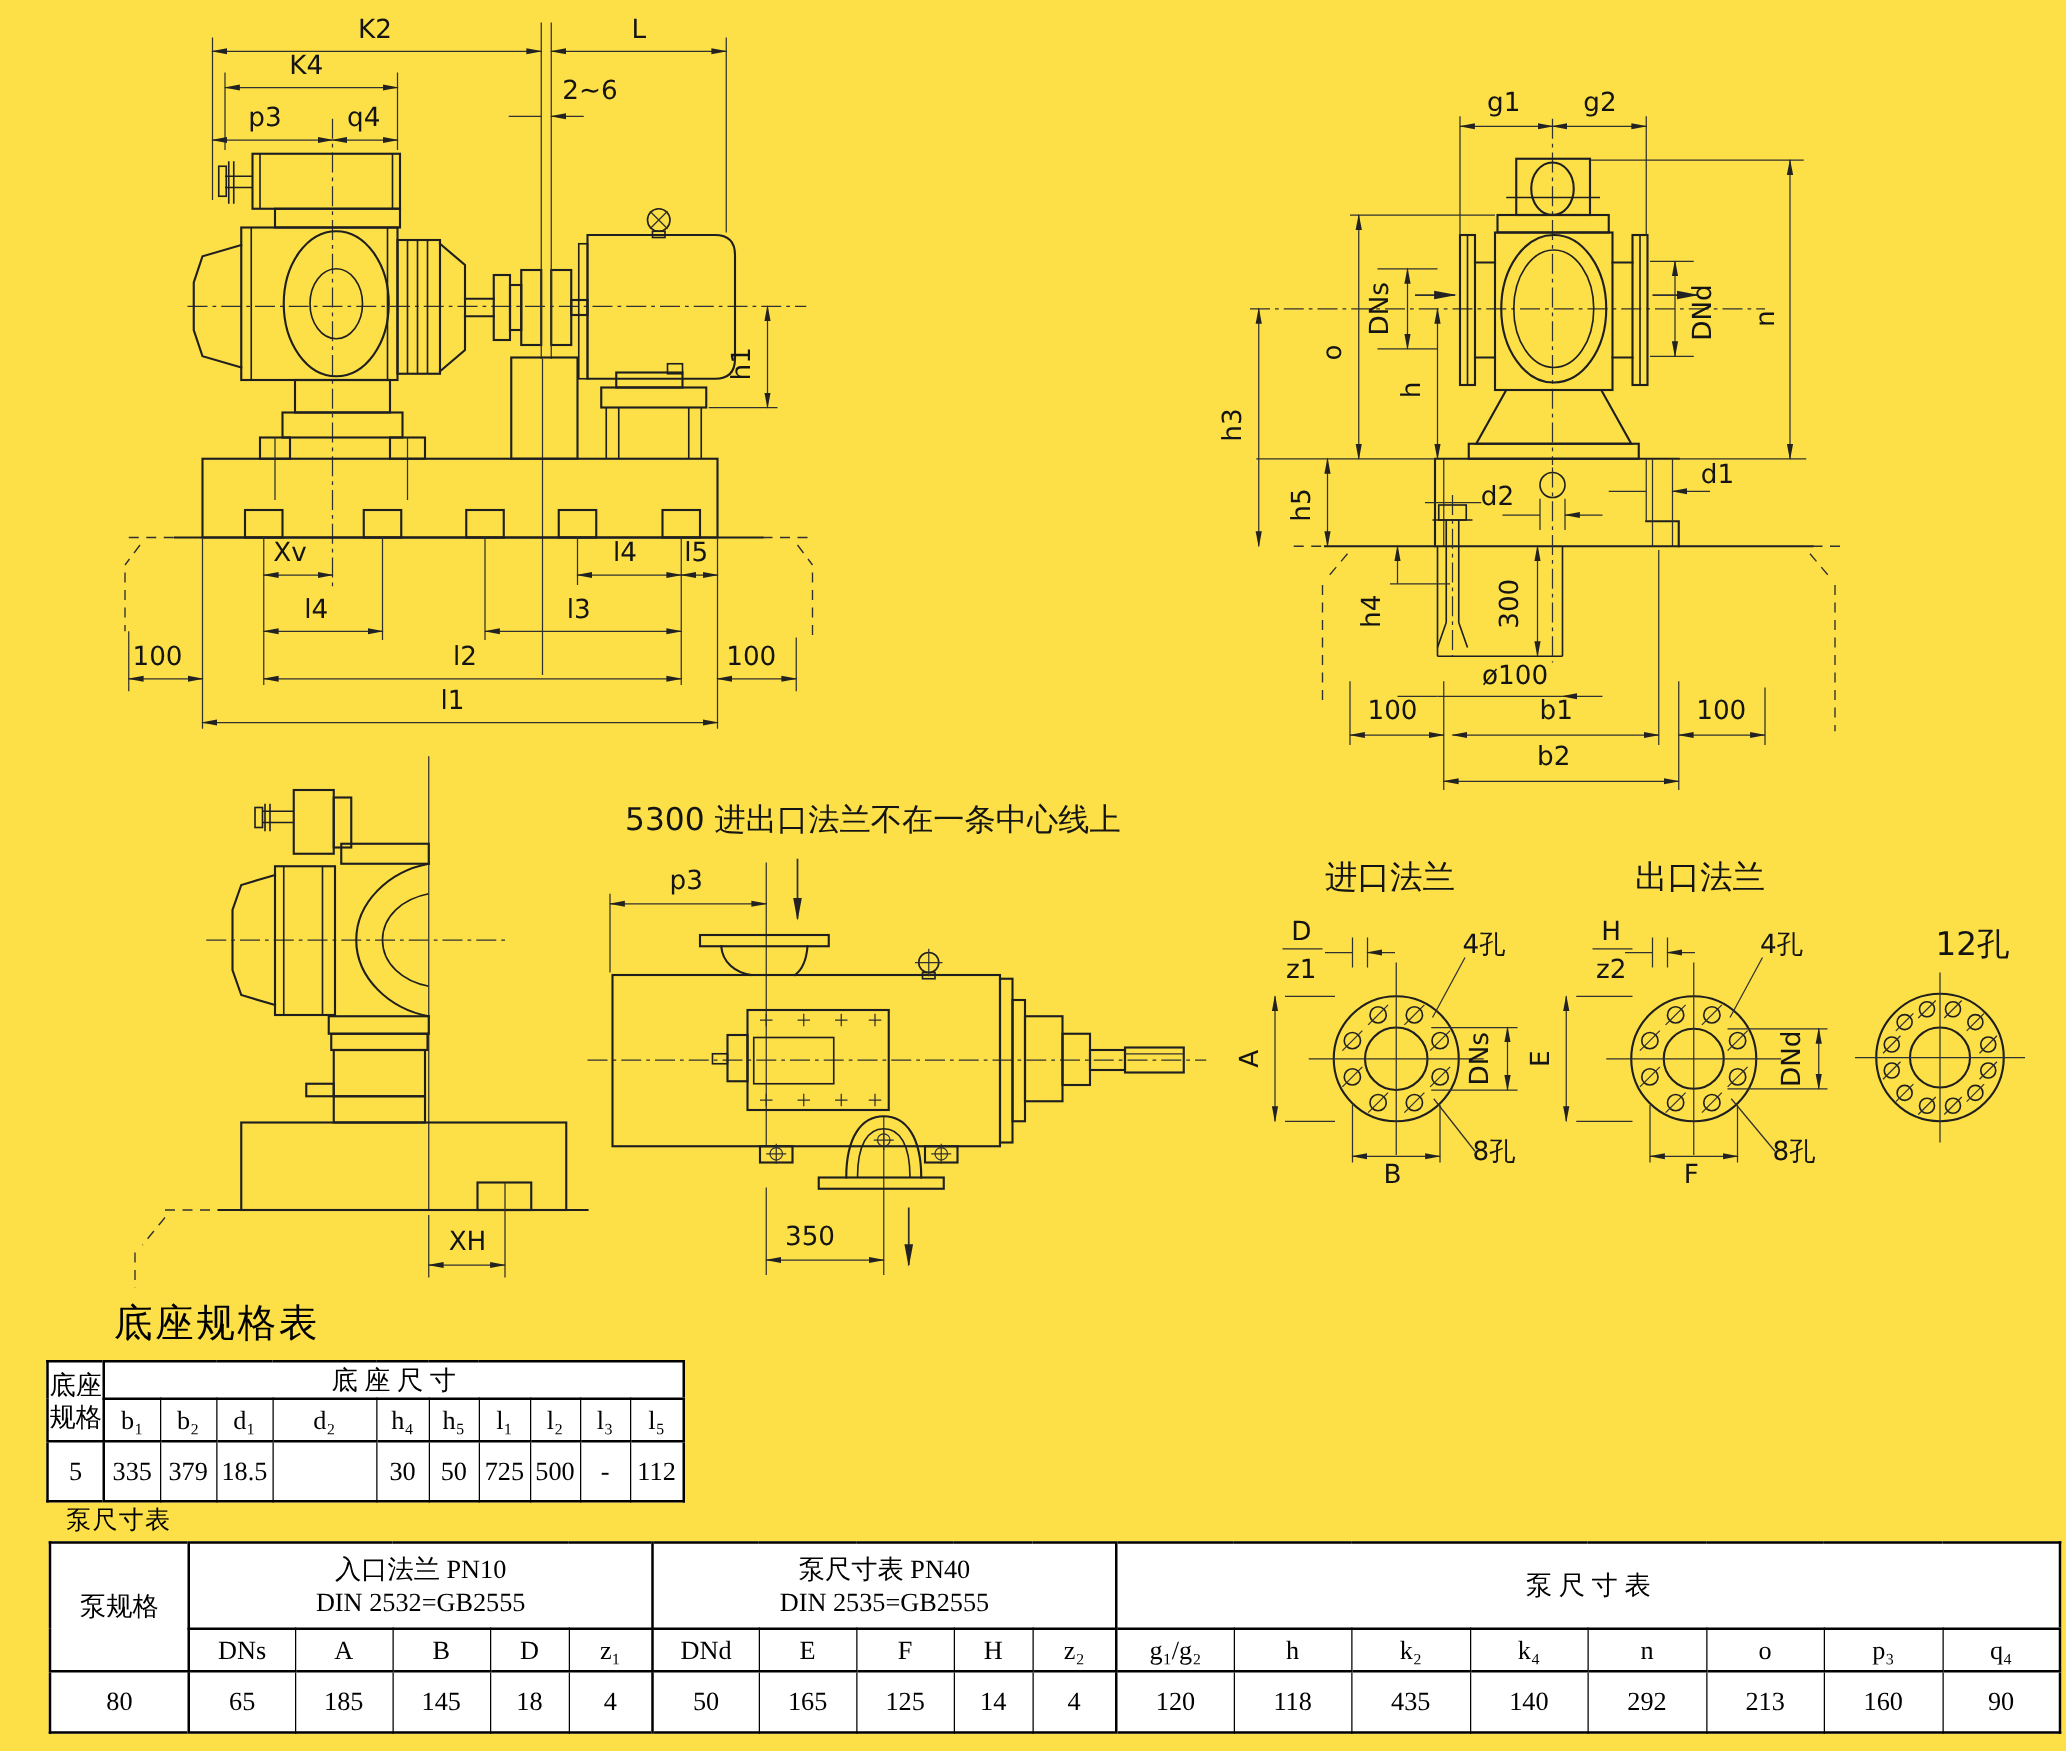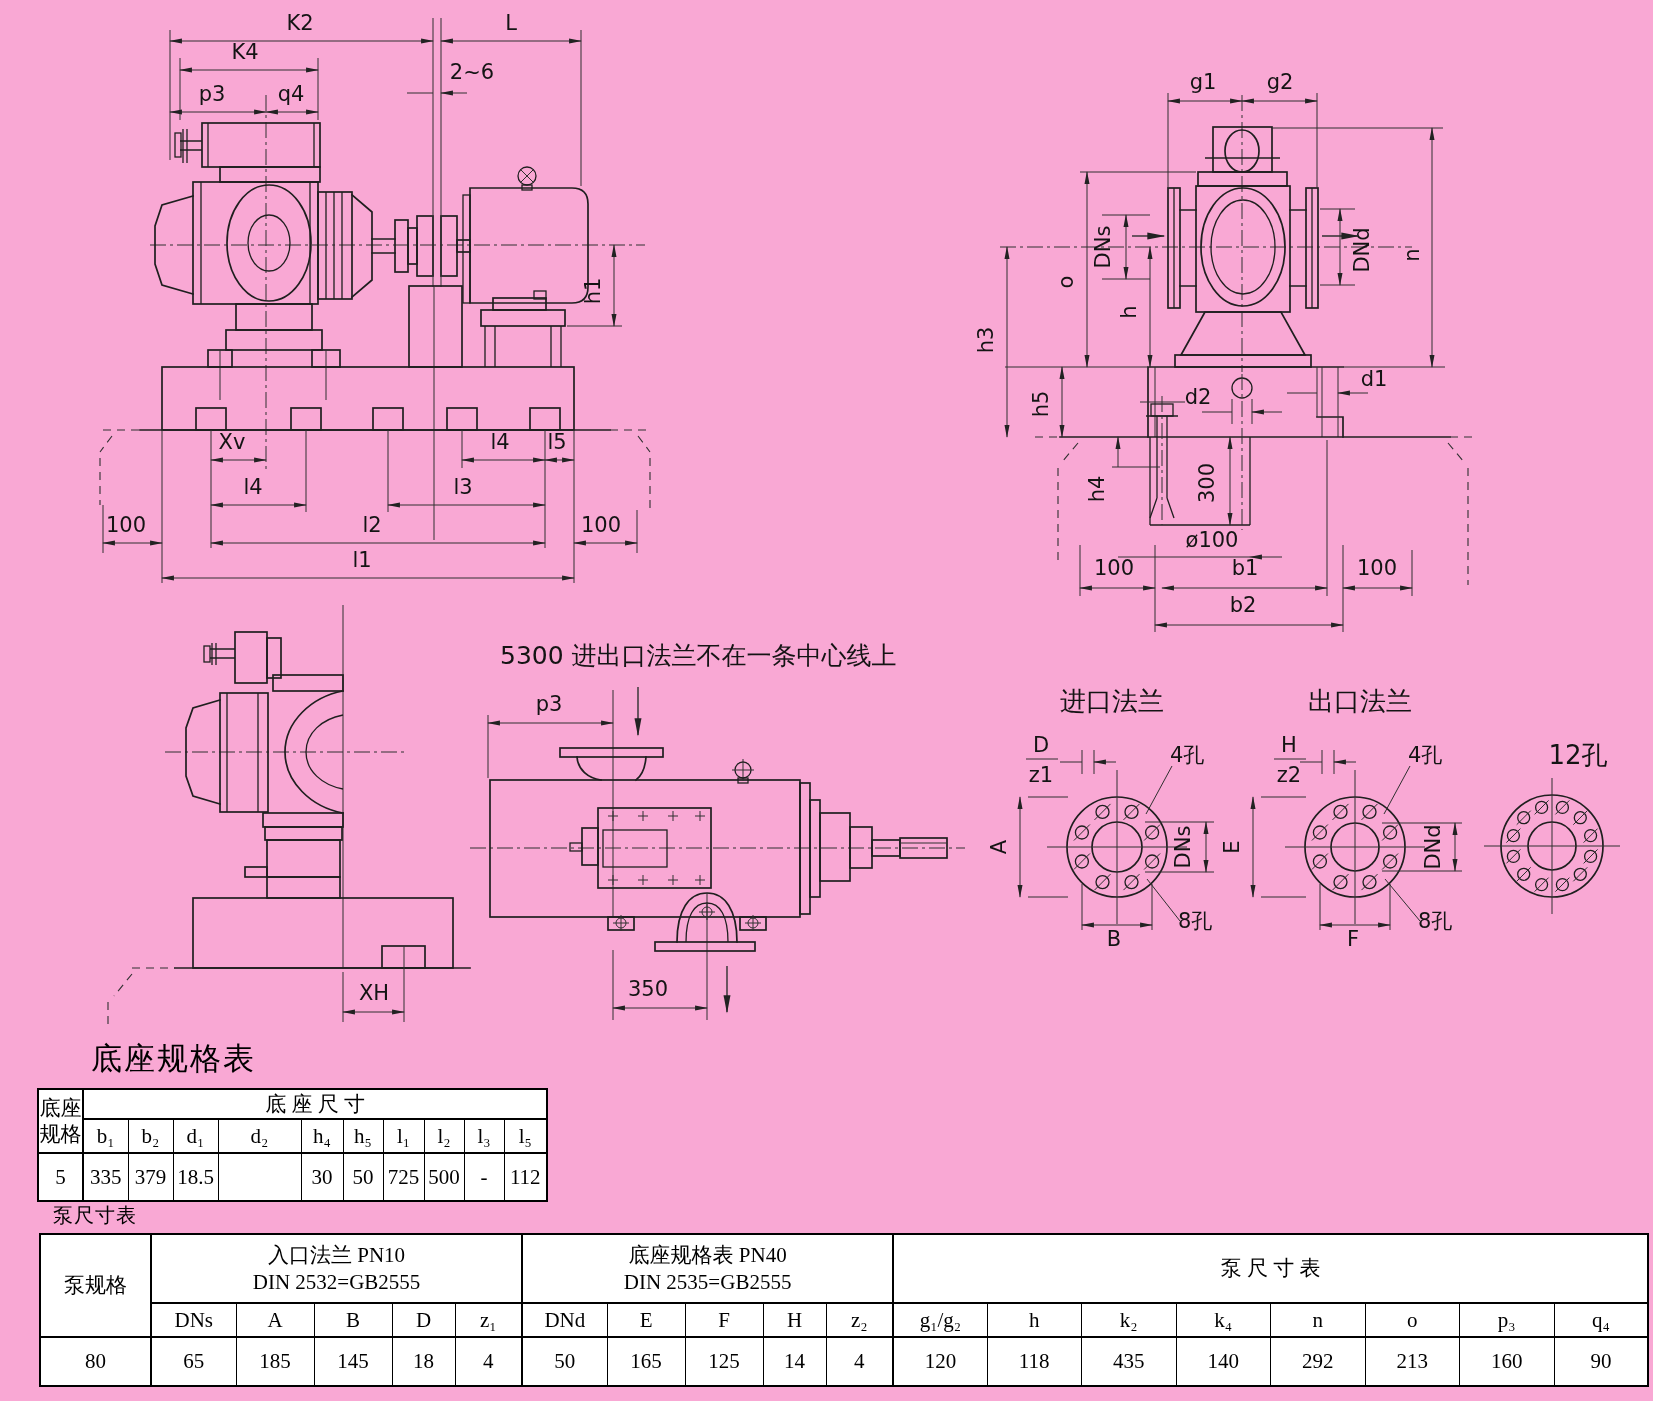--- a/index.html
+++ b/index.html
@@ -1,16 +1,16 @@
 <!DOCTYPE html>
 <html><head>
 <meta charset="utf-8">
 <style>
   html,body{margin:0;padding:0;background:#e8e8e8;}
-  #page{position:relative;width:1653px;height:1401px;background:#f9a8d4;overflow:hidden;
+  #page{position:relative;width:1653px;height:1401px;background:#fde047;overflow:hidden;
         font-family:"Liberation Serif","DejaVu Serif",serif;color:#000;}
   svg{position:absolute;left:0;top:0;}
   svg .ol{stroke:#1f1f1f;stroke-width:1.7;fill:none;stroke-linecap:square;}
   svg .o2{stroke:#1f1f1f;stroke-width:1.3;fill:none;}
   svg .tl{stroke:#303030;stroke-width:1;fill:none;}
   svg .cl{stroke:#303030;stroke-width:1;fill:none;stroke-dasharray:16 4 3 4;}
   svg .dsh{stroke:#303030;stroke-width:1.1;fill:none;stroke-dasharray:8 6;}
   svg .dim{stroke:#303030;stroke-width:1;fill:none;}
   svg .fa{stroke:#303030;stroke-width:1.4;fill:none;}
   svg text{fill:#141414;}
@@ -487,21 +487,21 @@
         <col style="width:94px">
         <col style="width:95px">
         <col style="width:94px">
         <col style="width:95px">
         <col style="width:94px">
       </colgroup>
   <tbody>
         <tr class="h69">
     <td rowspan="2" class="bb2 br2">泵规格</td>
     <td colspan="5" class="bb2 br2"><span>入口法兰 PN10</span><br><span>DIN 2532=GB2555</span></td>
-    <td colspan="5" class="bb2 br2"><span>底座规格表 PN40</span><br><span>DIN 2535=GB2555</span></td>
+    <td colspan="5" class="bb2 br2"><span>泵尺寸表 PN40</span><br><span>DIN 2535=GB2555</span></td>
     <td colspan="8" class="bb2">泵 尺 寸 表</td>
   </tr>
   <tr class="h34">
     <td class="bb2">DNs</td>
     <td class="bb2">A</td>
     <td class="bb2">B</td>
     <td class="bb2">D</td>
     <td class="bb2 br2">z₁</td>
     <td class="bb2">DNd</td>
     <td class="bb2">E</td>

